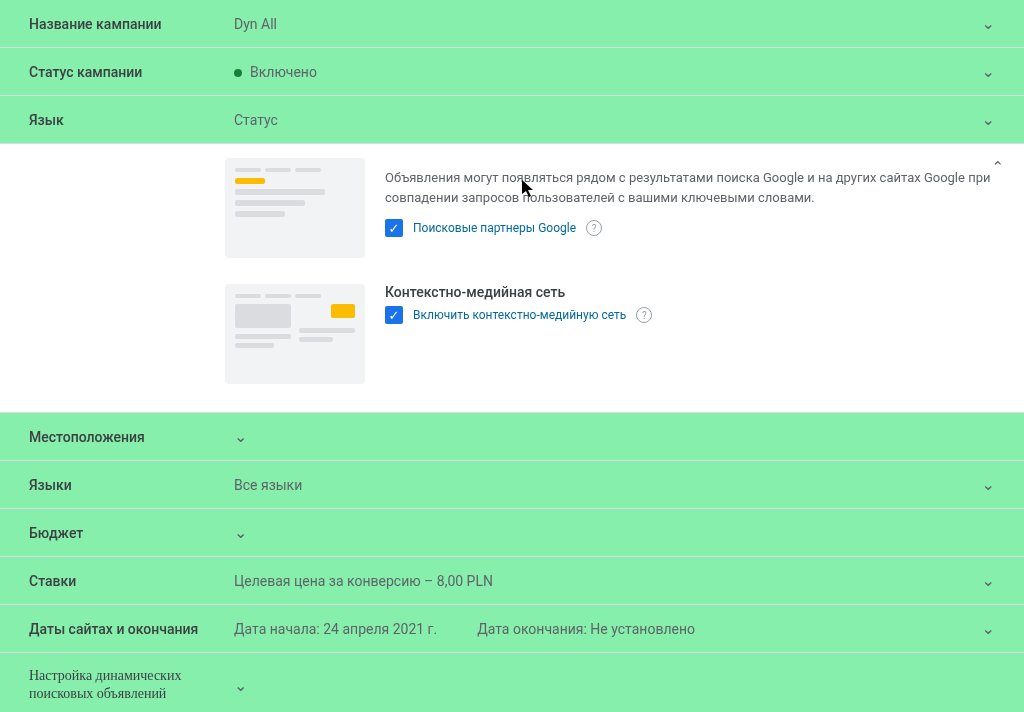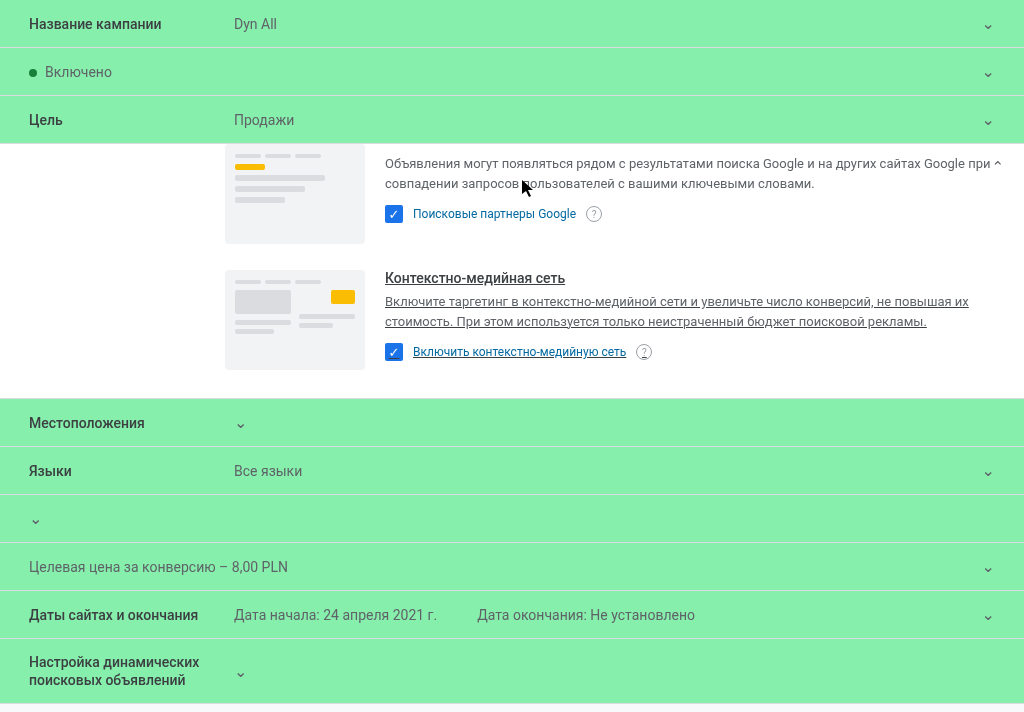--- a/index.html
+++ b/index.html
@@ -44,20 +44,21 @@
     margin-right: 8px;
     vertical-align: middle;
   }
   .expanded-section {
     background: #ffffff;
     border-bottom: 1px solid #dadce0;
     padding: 0 20px 28px 20px;
   }
   .net-block {
     display: flex;
+    padding-top: 14px;
   }
   .net-left {
     width: 205px;
     flex-shrink: 0;
     color: #3c4043;
     font-weight: 400;
   }
   .net-thumb {
     width: 140px;
     height: 100px;
@@ -133,20 +134,21 @@
   .collapse-icon {
     position: absolute;
     right: 20px;
     top: 14px;
     color: #5f6368;
     font-size: 15px;
     cursor: pointer;
   }
   .multirow-label {
     line-height: 1.3;
+    font-family: Liberation Serif, serif;
   }
   .multi-values {
     display: flex;
     gap: 40px;
     flex-wrap: wrap;
     color: #5f6368;
   }
   .multi-values span { white-space: nowrap; }
   .cursor {
     position: absolute;
@@ -161,29 +163,30 @@
 </head>
 <body>
 
 <div class="row">
   <div class="row-label">Название кампании</div>
   <div class="row-value">Dyn All</div>
   <div class="row-chevron">⌄</div>
 </div>
 
 <div class="row">
+  <div class="row-label">Статус кампании</div>
   <div class="row-value">
     <span class="status-dot"></span><span>Включено</span>
   </div>
   <div class="row-chevron">⌄</div>
 </div>
 
 <div class="row">
-  <div class="row-label">Цель</div>
-  <div class="row-value">Продажи</div>
+  <div class="row-label">Язык</div>
+  <div class="row-value">Статус</div>
   <div class="row-chevron">⌄</div>
 </div>
 
 <div class="expanded-section" style="position:relative;">
   <div class="collapse-icon">⌃</div>
 
   <div class="net-block">
     <div class="net-left" style="color:#bbb;overflow:hidden;height:6px;"></div>
     <div class="net-thumb">
       <div class="thumb-tabs">
@@ -200,21 +203,21 @@
       <div class="net-title" style="color:#ccc;height:4px;overflow:hidden"></div>
       <div class="net-desc">Объявления могут появляться рядом с результатами поиска Google и на других сайтах Google при совпадении запросов пользователей с вашими ключевыми словами.</div>
       <div class="checkbox-row">
         <div class="checkbox">✓</div>
         <span class="checkbox-label">Поисковые партнеры Google</span>
         <span class="help-icon">?</span>
       </div>
     </div>
   </div>
 
-  <div class="net-block" style="padding-top:26px;text-decoration:underline;">
+  <div class="net-block" style="padding-top:26px;">
     <div class="net-left"></div>
     <div class="net-thumb">
       <div class="thumb-tabs">
           <div class="thumb-tab"></div>
           <div class="thumb-tab"></div>
           <div class="thumb-tab"></div>
         </div>
       <div class="thumb-grid">
         <div class="thumb-col">
           <div class="thumb-block"></div>
@@ -226,21 +229,20 @@
               <div class="thumb-block y"></div>
             </div>
           <div style="clear:both"></div>
           <div class="thumb-sline"></div>
           <div class="thumb-sline" style="width:60%"></div>
         </div>
       </div>
     </div>
     <div class="net-content">
       <div class="net-title">Контекстно-медийная сеть</div>
-      <div class="net-desc">Включите таргетинг в контекстно-медийной сети и увеличьте число конверсий, не повышая их стоимость. При этом используется только неистраченный бюджет поисковой рекламы.</div>
       <div class="checkbox-row">
         <div class="checkbox">✓</div>
         <span class="checkbox-label">Включить контекстно-медийную сеть</span>
         <span class="help-icon">?</span>
       </div>
     </div>
   </div>
 </div>
 
 <div class="row">
@@ -248,24 +250,26 @@
   <div class="row-chevron">⌄</div>
 </div>
 
 <div class="row">
   <div class="row-label">Языки</div>
   <div class="row-value">Все языки</div>
   <div class="row-chevron">⌄</div>
 </div>
 
 <div class="row">
-  <div class="row-chevron">⌄</div>
-</div>
-
-<div class="row">
+  <div class="row-label">Бюджет</div>
+  <div class="row-chevron">⌄</div>
+</div>
+
+<div class="row">
+  <div class="row-label">Ставки</div>
   <div class="row-value">Целевая цена за конверсию – 8,00 PLN</div>
   <div class="row-chevron">⌄</div>
 </div>
 
 <div class="row">
   <div class="row-label">Даты сайтах и окончания</div>
   <div class="row-value multi-values">
     <span>Дата начала: 24 апреля 2021 г.</span>
     <span>Дата окончания: Не установлено</span>
   </div>

